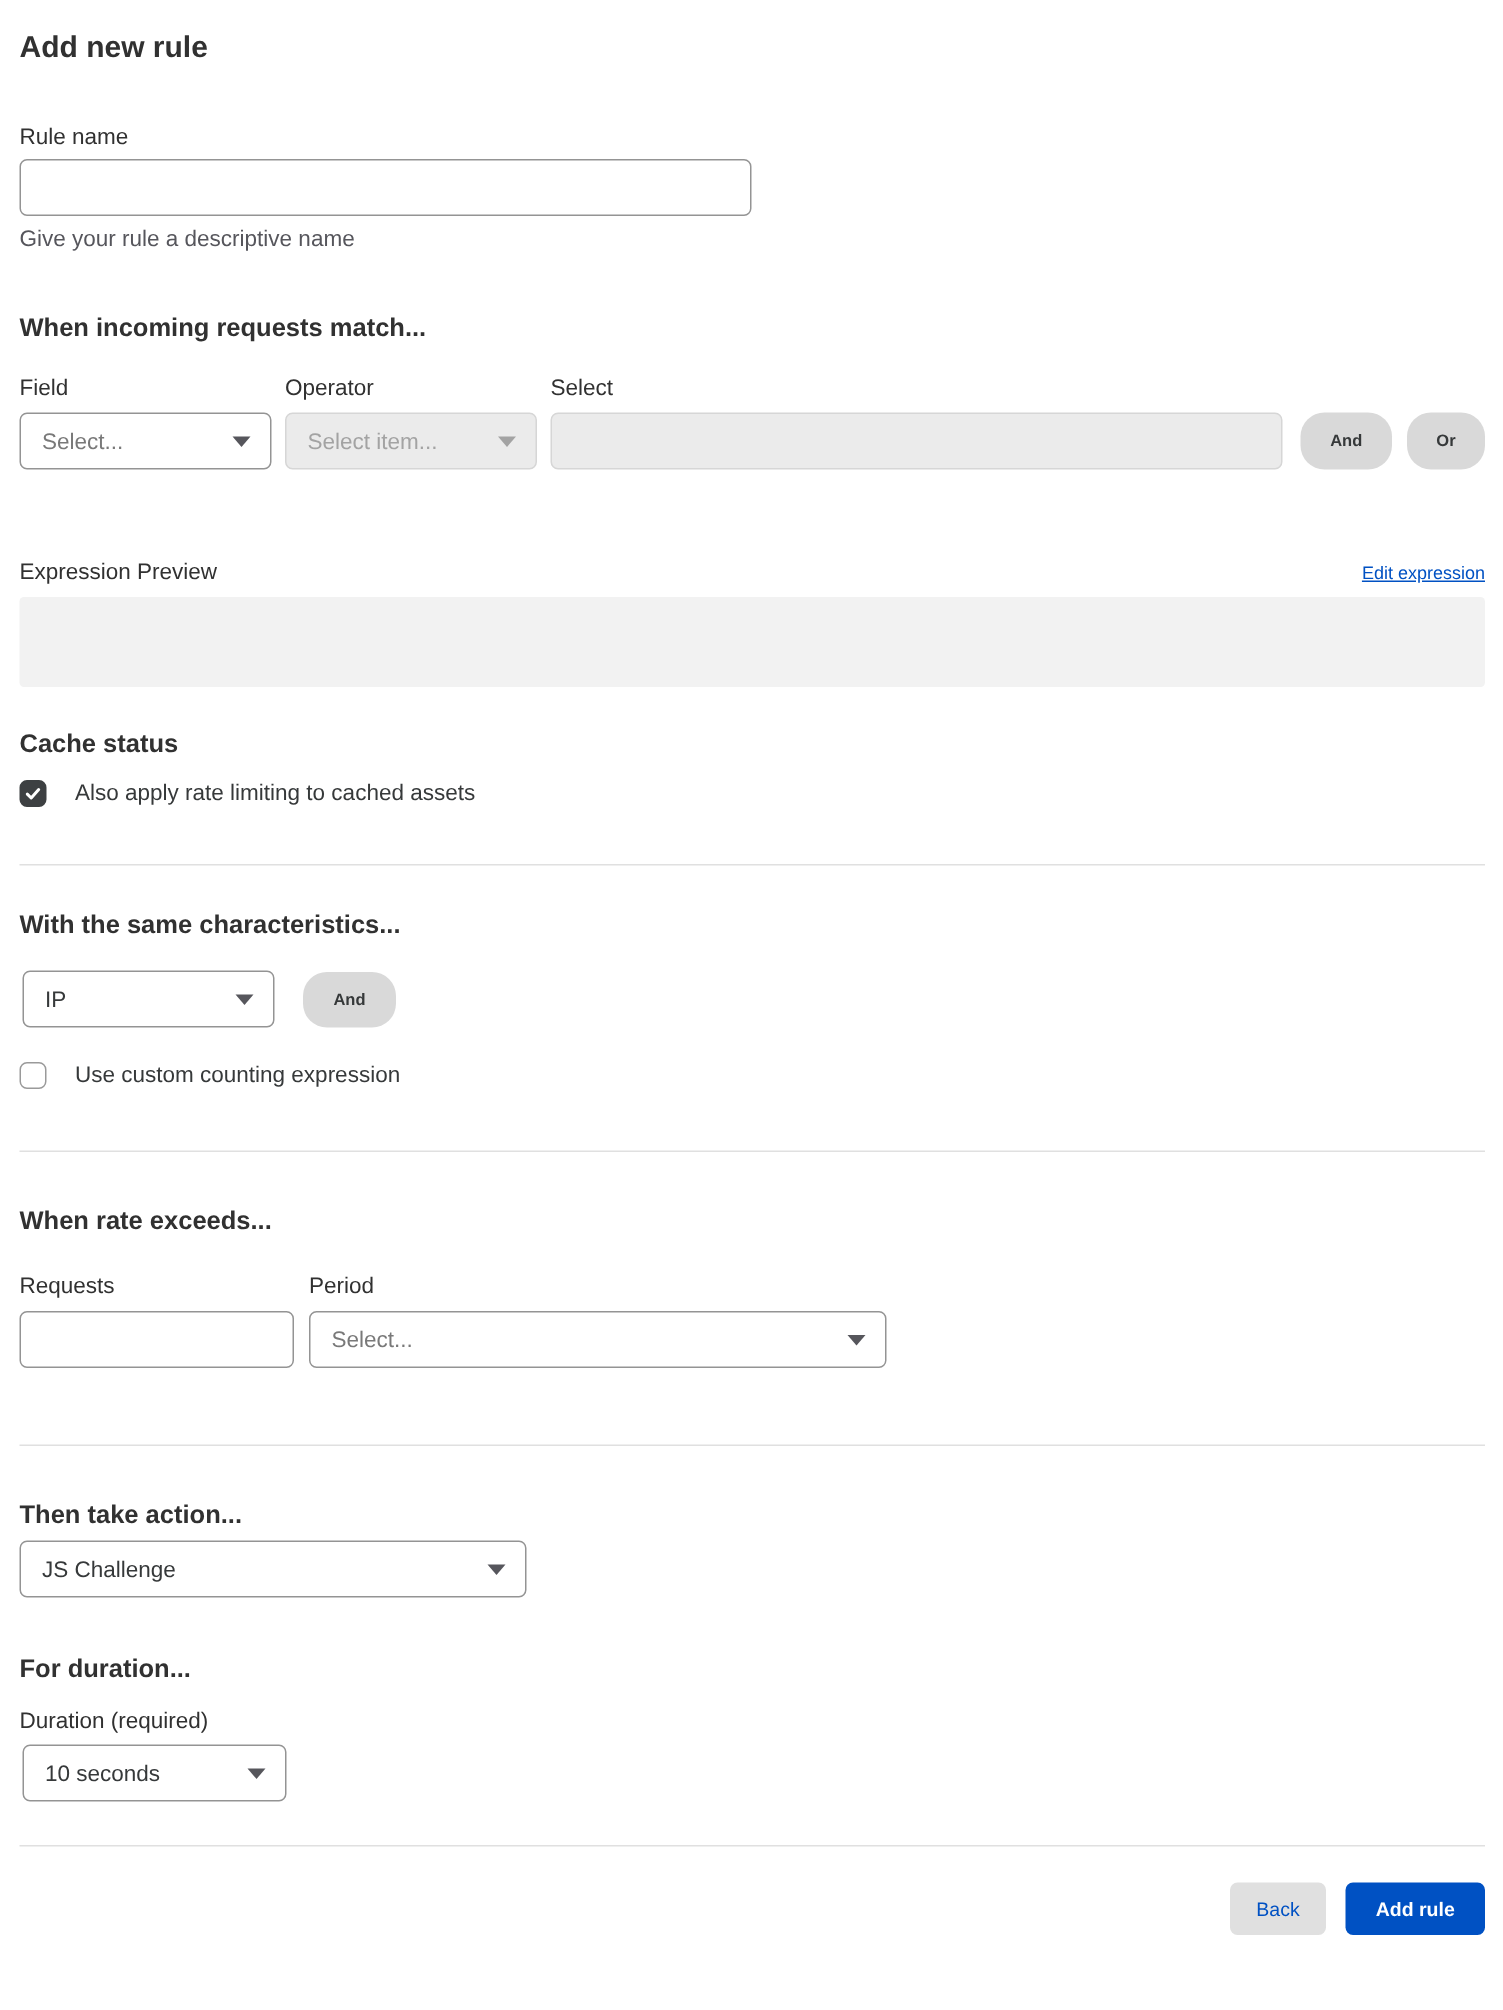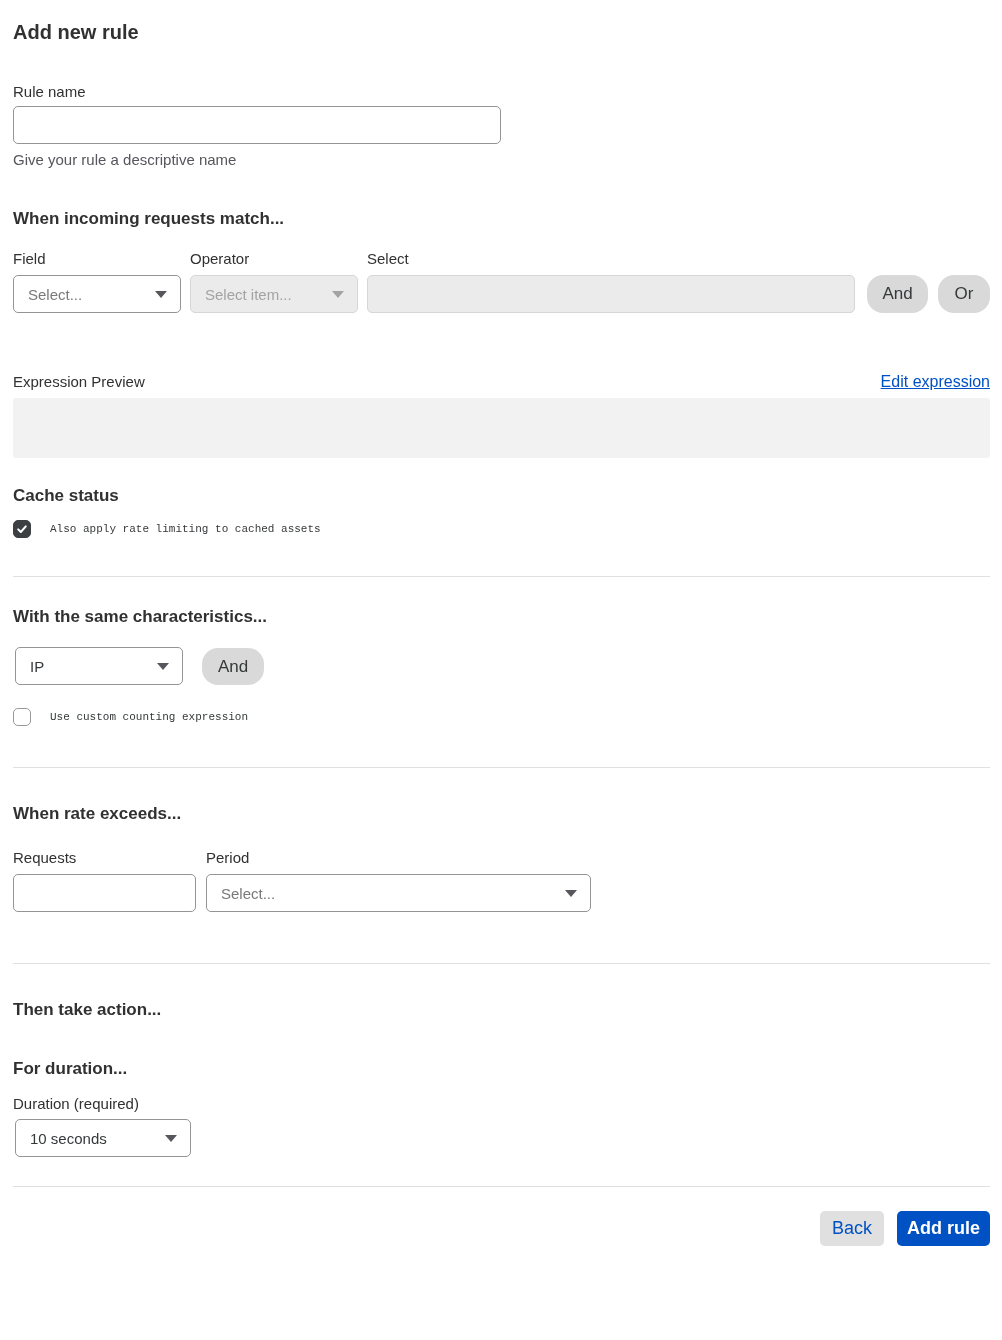--- a/index.html
+++ b/index.html
@@ -41,44 +41,44 @@
   .select.disabled .sel-text { color:var(--disabled-text,#a3a3a3); }
   .caret {
     width:0; height:0; flex:0 0 auto; margin-left:8px;
     border-left:6px solid transparent; border-right:6px solid transparent;
     border-top:7px solid var(--muted,#56565c);
   }
   .select.disabled .caret { border-top-color:var(--disabled-text,#a3a3a3); }
 
   .gray-btn {
     height:38px; border:none; border-radius:16px; background:var(--button-gray,#d9d9d9);
-    font-family:inherit; font-size:17px; color:var(--body,#36393a); cursor:pointer;
+    font-family:inherit; font-size:11px; color:var(--body,#36393a); cursor:pointer;font-weight:bold;
   }
 
   .row { display:flex; align-items:flex-start; }
   .between { justify-content:space-between; align-items:flex-end;gap:23px; }
 
-  a.link { font-size:16px; line-height:20px; color:var(--accent-blue,#0051c3); text-decoration:underline; cursor:pointer;text-align:right; }
+  a.link { font-size:12px; line-height:20px; color:var(--accent-blue,#0051c3); text-decoration:underline; cursor:pointer;text-align:right; }
 
   .preview-box { height:60px; border-radius:3px; background:var(--preview-bg,#f2f2f2); font-size:14px; padding:8px 12px; color:var(--body,#36393a); }
 
   .checkbox-row { display:flex; align-items:center; }
   .checkbox {
     width:18px; height:18px; border:1px solid #9a9a9a; border-radius:5px; background:#fff;
     display:flex; align-items:center; justify-content:center; cursor:pointer; flex:0 0 auto;
   }
   .checkbox svg { display:none; width:12px; height:12px; }
   .checkbox.is-checked { background:var(--checkbox-dark,#3d4042); border-color:var(--checkbox-dark,#3d4042); }
   .checkbox.is-checked svg { display:block; }
-  .checkbox-label { font-size:11px; line-height:20px; margin-left:19px; color:var(--body,#36393a);font-family:Liberation Mono, monospace; }
+  .checkbox-label { font-size:15px; line-height:20px; margin-left:19px; color:var(--body,#36393a); }
 
   hr.divider { border:none; border-top:1px solid var(--divider,#e0e0e0); height:0; }
 
   .footer-btn {
-    height:35px; border:none; border-radius:5px; font-family:inherit; font-size:18px; cursor:pointer;
+    height:35px; border:none; border-radius:5px; font-family:inherit; font-size:13px; cursor:pointer;
   }
   .btn-back { width:64px; background:#e0e0e0; color:var(--accent-blue,#0051c3); }
   .btn-primary { width:93px; background:var(--accent-blue,#0051c3); color:#fff;font-weight:bold; }
 
   
   .mt4{margin-top:4px}.mt5{margin-top:5px}.mt6{margin-top:6px}.mt12{margin-top:12px}
   .mt14{margin-top:14px}.mt19{margin-top:19px}.mt22{margin-top:22px}.mt23{margin-top:23px}
   .mt24{margin-top:24px}.mt27{margin-top:27px}.mt29{margin-top:29px}.mt35{margin-top:35px}
   .mt36{margin-top:36px}.mt37{margin-top:37px}.mt38{margin-top:38px}.mt40{margin-top:40px}
   .mt51{margin-top:51px}.mt59{margin-top:59px}
@@ -160,20 +160,24 @@
     <input class="text-input" style="width: 183px;" type="text" value="">
     <div class="select placeholder" style="width:385px;margin-left:10px">
       <span class="sel-text">Select...</span>
       <span class="caret"></span>
     </div>
   </div>
 
   <hr class="divider mt51">
 
   <h2 class="mt35">Then take action...</h2>
+  <div class="select mt6" style="width:338px">
+    <span class="sel-text">JS Challenge</span>
+    <span class="caret"></span>
+  </div>
 
   <h2 class="mt37">For duration...</h2>
   <div class="field-label mt14">Duration (required)</div>
   <div class="select mt5" style="width:176px;margin-left:2px">
     <span class="sel-text">10 seconds</span>
     <span class="caret"></span>
   </div>
 
   <hr class="divider mt29">
 

